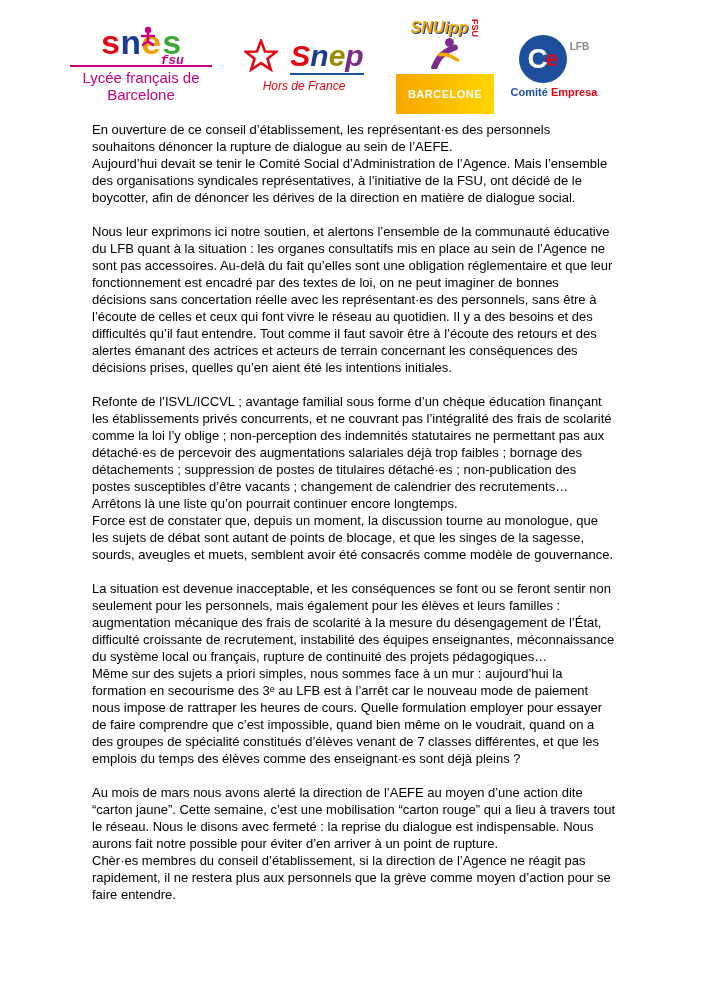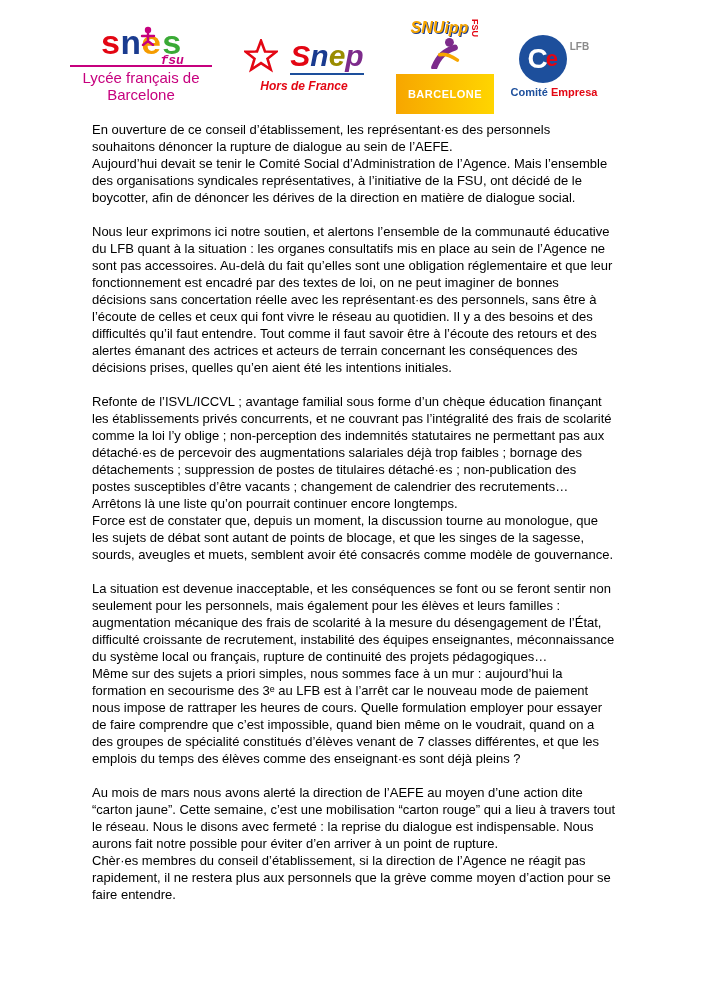--- a/index.html
+++ b/index.html
@@ -20,21 +20,21 @@
   .snes-l0{color:#e30613;} .snes-l1{color:#1a3b8f;} .snes-l2{color:#f59c00;} .snes-l3{color:#3aaa35;}
   .snes-fsu{position:absolute;right:-2px;bottom:-6px;color:#c6007e;font-size:13px;font-weight:bold;font-style:italic;}
   .snes-person{position:absolute;right:26px;top:-8px;}
   .snes-rule{border:none;border-top:2px solid #c6007e;margin:4px 0 2px 0;}
   .snes-caption{color:#c6007e;font-size:15px;}
   
   .logo-snep{width:158px;}
   .snep-row{display:flex;align-items:center;justify-content:center;gap:12px;}
   .snep-word{font-size:30px;font-weight:bold;font-style:italic;line-height:1;border-bottom:2px solid #1d4f9c;padding-bottom:2px;}
   .snep-l0{color:#e30613;} .snep-l1{color:#1a3b8f;} .snep-l2{color:#9a8c00;} .snep-l3{color:#7d2b8b;}
-  .snep-caption{color:#e30613;font-size:12px;font-weight:bold;font-style:italic;margin-top:2px;}
+  .snep-caption{color:#e30613;font-size:12px;font-weight:normal;font-style:italic;margin-top:2px;}
   
   .logo-snuipp{width:98px;}
   .snuipp-top{display:flex;align-items:flex-start;justify-content:center;gap:2px;}
   .snuipp-word{color:#f7a600;font-weight:bold;font-style:italic;font-size:16px;text-shadow:1px 1px 0 #1a3b8f;}
   .snuipp-side{color:#e30613;font-weight:bold;font-size:9px;writing-mode:vertical-rl;line-height:1;}
   .snuipp-bar{background:linear-gradient(90deg,#f7a600,#ffd500);color:#fff;font-weight:bold;font-size:11px;letter-spacing:0.5px;padding:14px 2px;margin-top:1px;}
   
   .logo-ce{width:94px;}
   .ce-top{display:flex;align-items:center;justify-content:center;gap:3px;}
   .ce-circle{width:48px;height:48px;border-radius:50%;background:#1d4f9c;display:flex;align-items:center;justify-content:center;line-height:1;}

